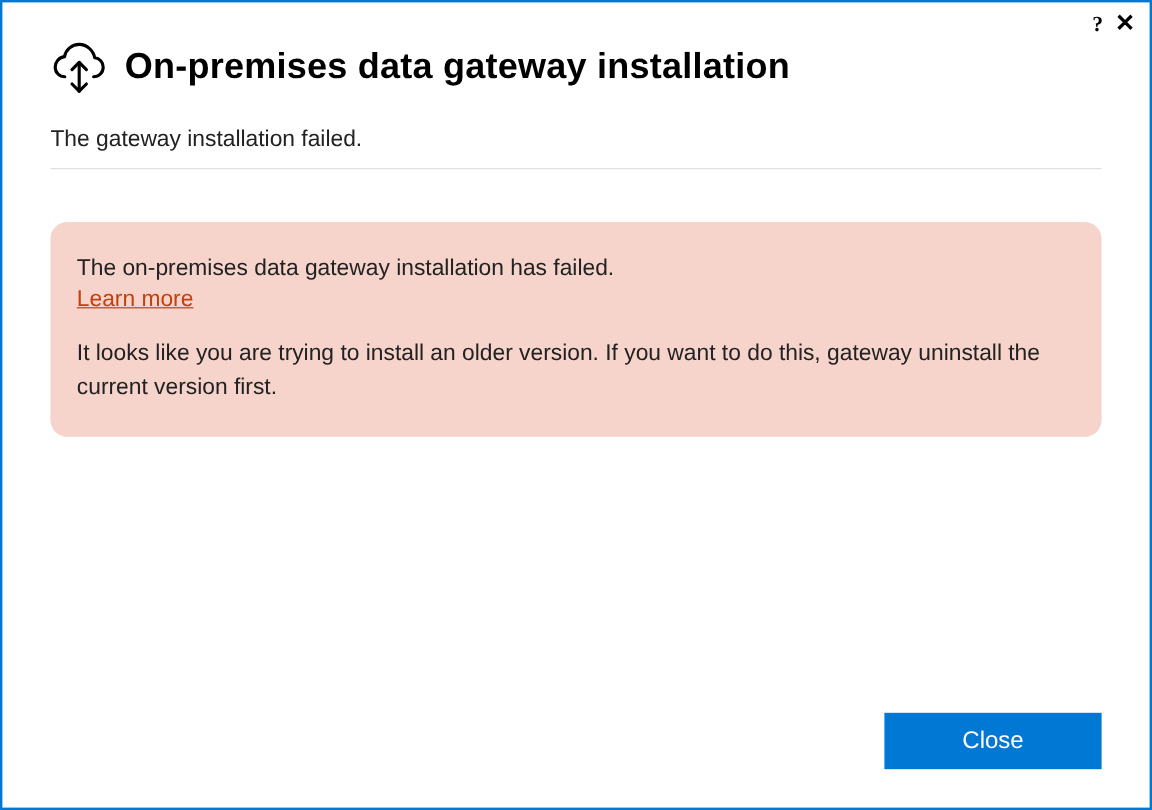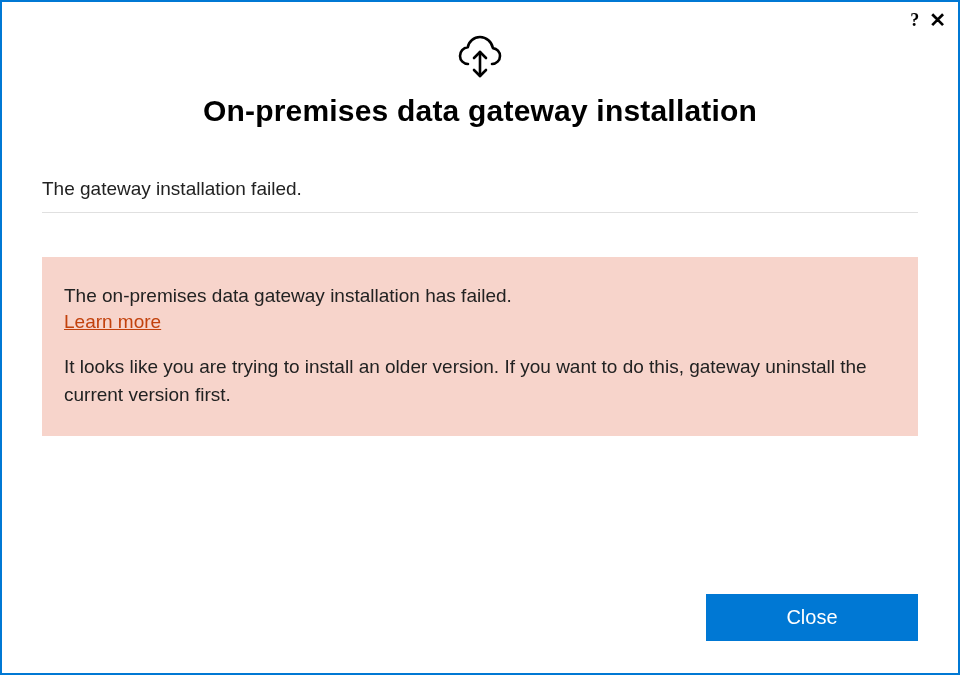--- a/index.html
+++ b/index.html
@@ -42,21 +42,20 @@
     }
     .titlebar .help-icon {
       font-family: Georgia, serif;
       font-size: 18px;
     }
     .header {
       display: flex;
       align-items: center;
       gap: 14px;
       padding: 30px 40px 10px 40px;
-      flex-direction: column;
     }
     .cloud-icon {
       width: 48px;
       height: 48px;
       flex-shrink: 0;
     }
     .page-title {
       font-size: 30px;
       font-weight: 600;
       color: #000000;
@@ -65,25 +64,25 @@
     .content {
       padding: 16px 40px 0 40px;
       flex: 1;
     }
     .status-text {
       font-size: 19px;
       color: #222222;
       padding-bottom: 12px;
       border-bottom: 1px solid #e0e0e0;
       margin-bottom: 44px;
-      margin-top: 24px;
     }
     .error-panel {
       background: #f7d4cb;
       padding: 28px 22px 28px 22px;
+      border-radius: 14px;
     }
     .error-title {
       font-size: 19px;
       color: #222222;
       margin-bottom: 4px;
     }
     .error-link {
       font-size: 19px;
       color: #c2410c;
       text-decoration: underline;
@@ -100,21 +99,21 @@
       padding: 0 40px 32px 40px;
       display: flex;
       justify-content: flex-end;
     }
     .close-button {
       background: #0078d4;
       color: #ffffff;
       border: none;
       font-size: 20px;
       padding: 12px 0;
-      width: 212px;
+      width: 181px;
       text-align: center;
       cursor: pointer;
       font-family: inherit;
     }
   </style>
 </head>
 <body>
 
 <div class="dialog">
 

